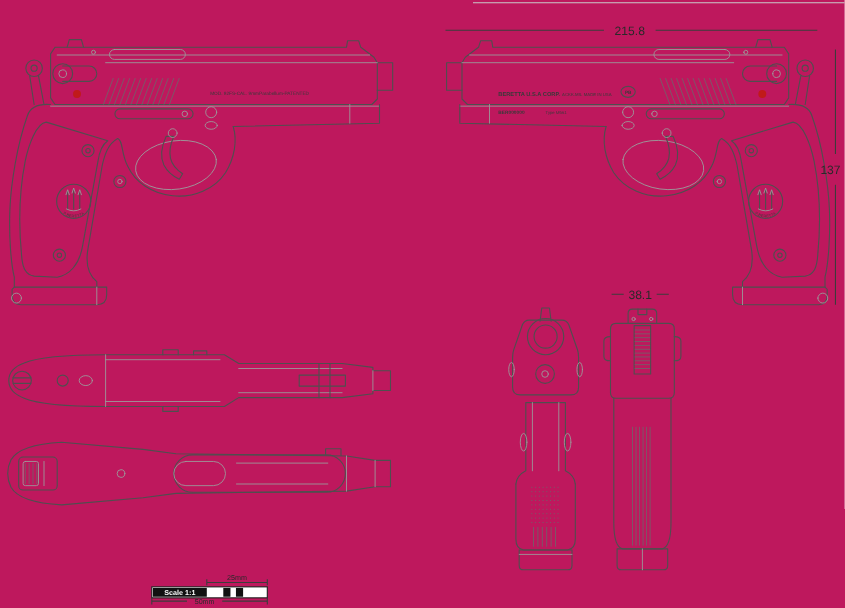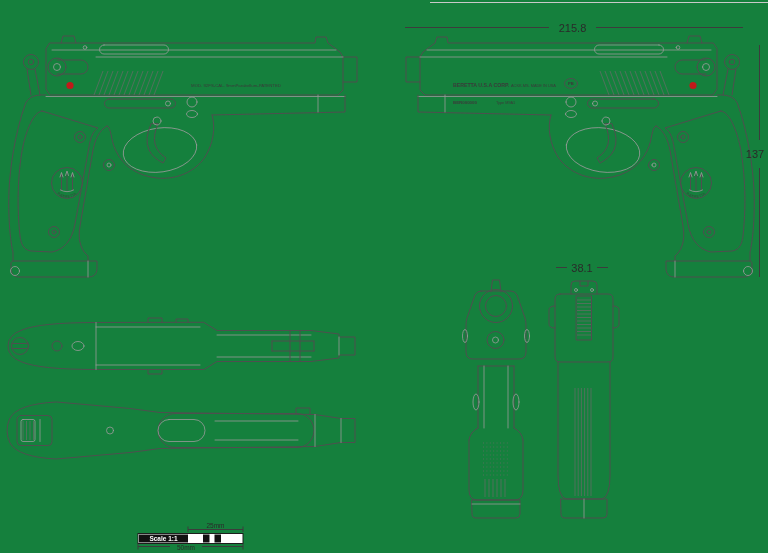--- a/index.html
+++ b/index.html
@@ -1,16 +1,16 @@
 <!DOCTYPE html>
 <html><head>
 <meta charset="utf-8">
 <style>
   html,body{margin:0;padding:0;background:#fff;}
-  .canvas{position:relative;width:768px;height:553px;background:#15803d;overflow:hidden;
+  .canvas{position:relative;width:768px;height:553px;background:#be185d;overflow:hidden;
           font-family:"Liberation Sans",sans-serif;}
   svg{position:absolute;left:0;top:0;}
   .ln{fill:none;stroke:#4f4f4f;stroke-width:1;stroke-linejoin:round;stroke-linecap:round;}
   .lt{fill:none;stroke:#9b9b9b;stroke-width:.8;stroke-linejoin:round;stroke-linecap:round;}
   .hatch{fill:none;stroke:#6a6a6a;stroke-width:.7;}
   .dim{fill:none;stroke:#3c3c3c;stroke-width:1;}
   .t{fill:#2a2a2a;font-family:"Liberation Sans",sans-serif;}
   .dimtxt{font-size:11px;}
   .mark{font-size:4.3px;fill:#3a3a3a;}
   .brand{font-size:5.2px;font-weight:bold;fill:#3a3a3a;}

